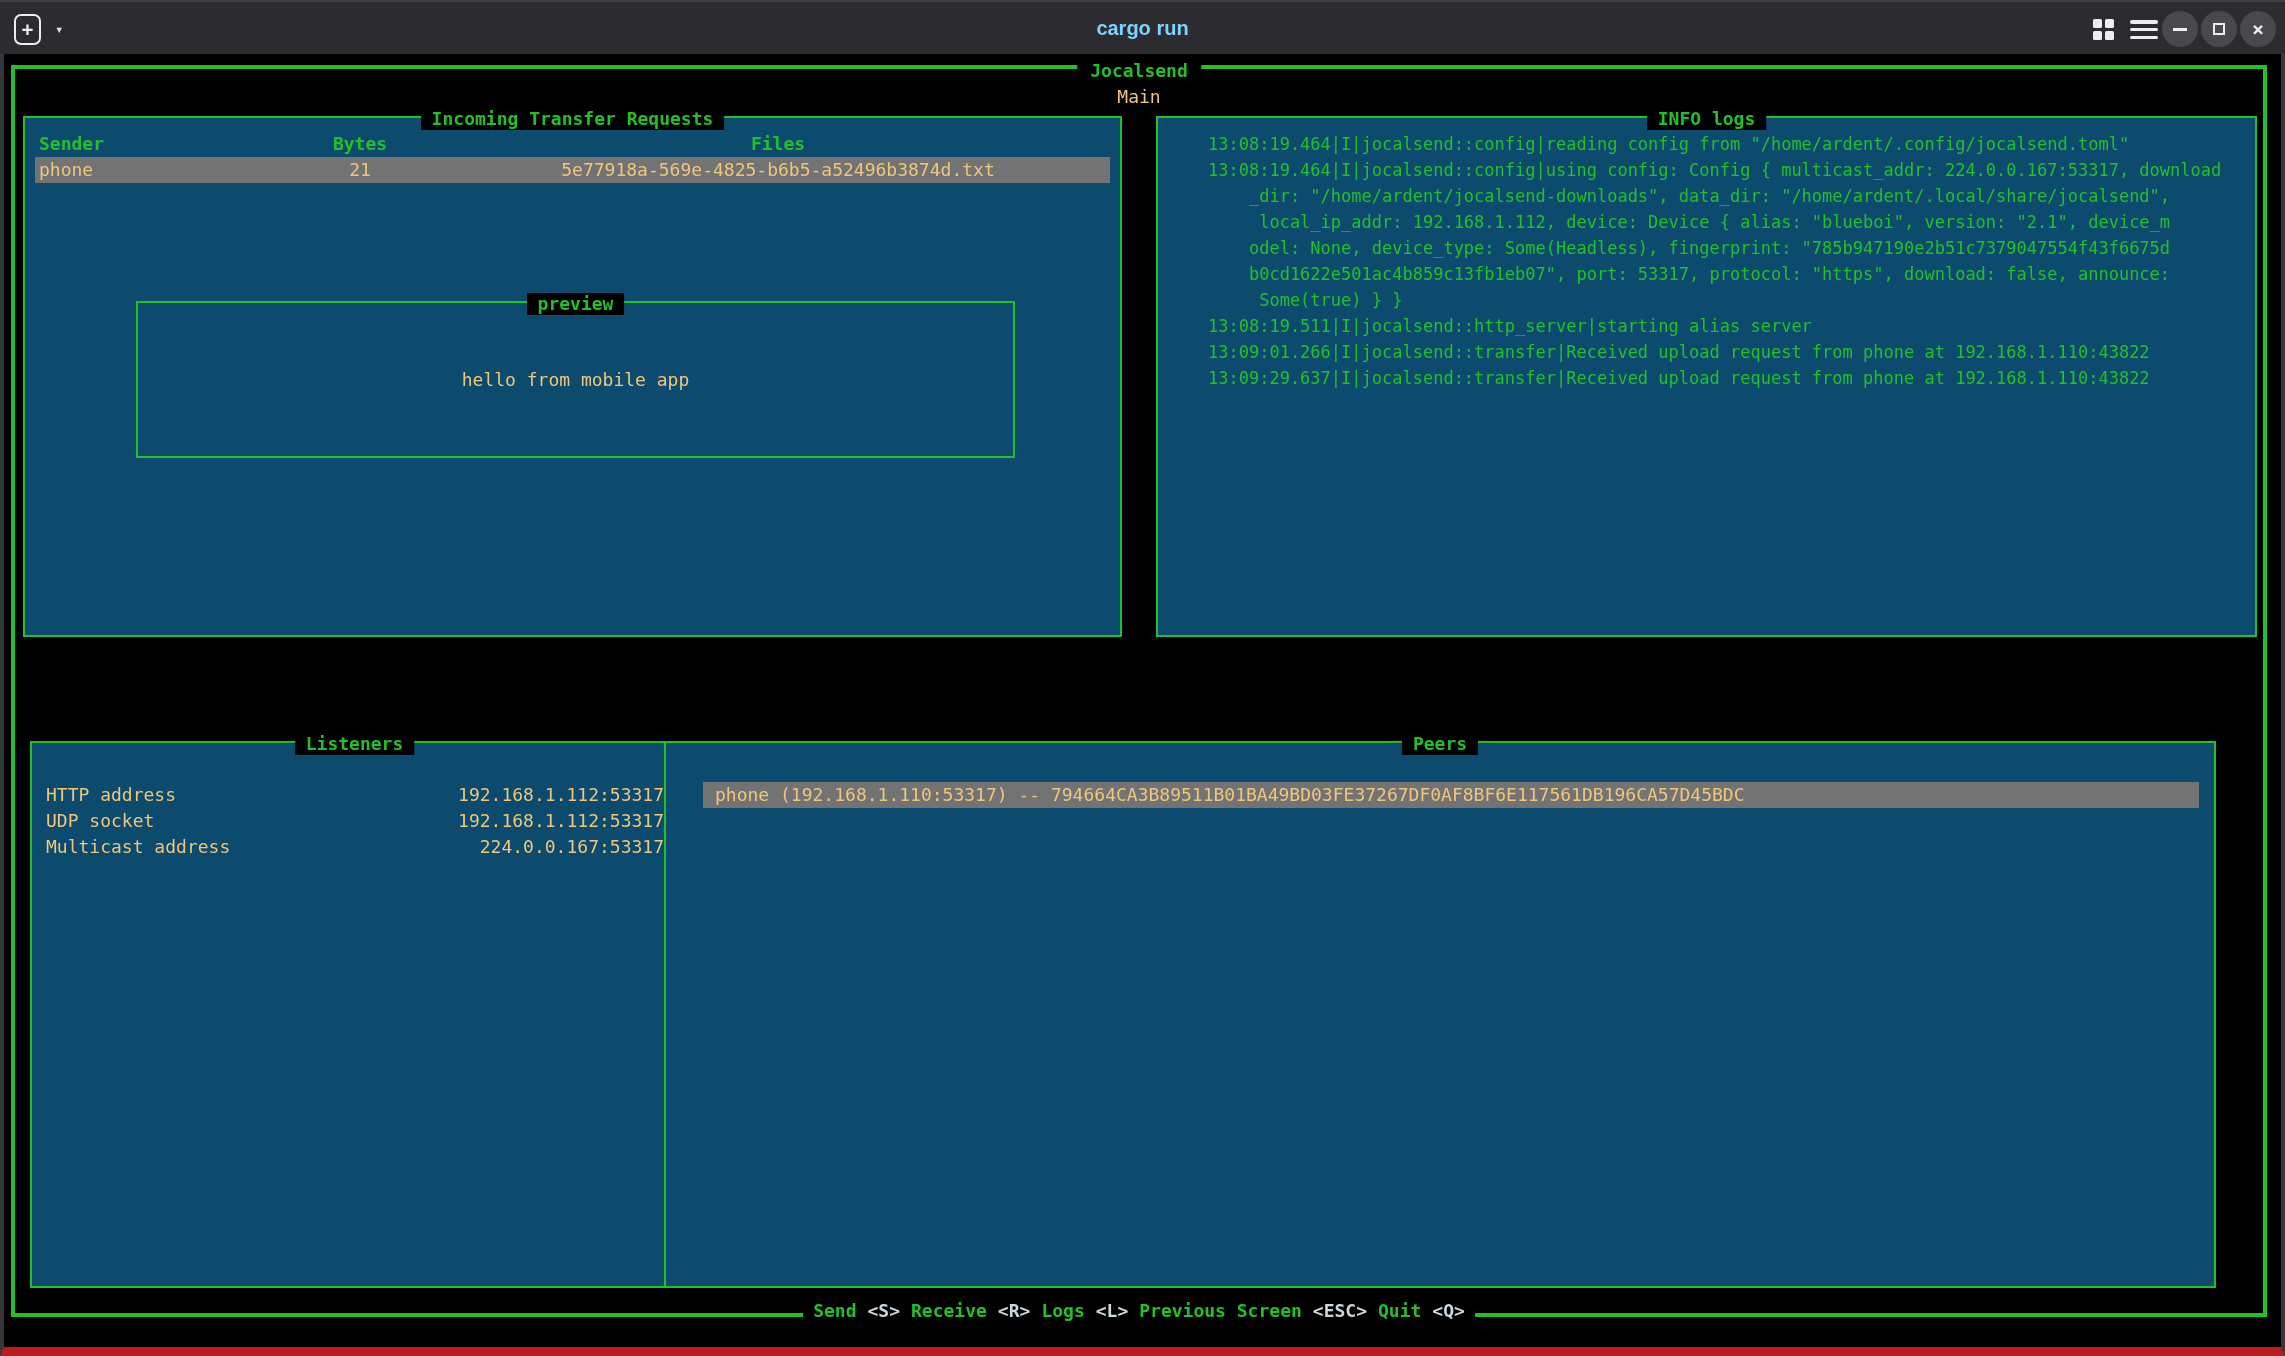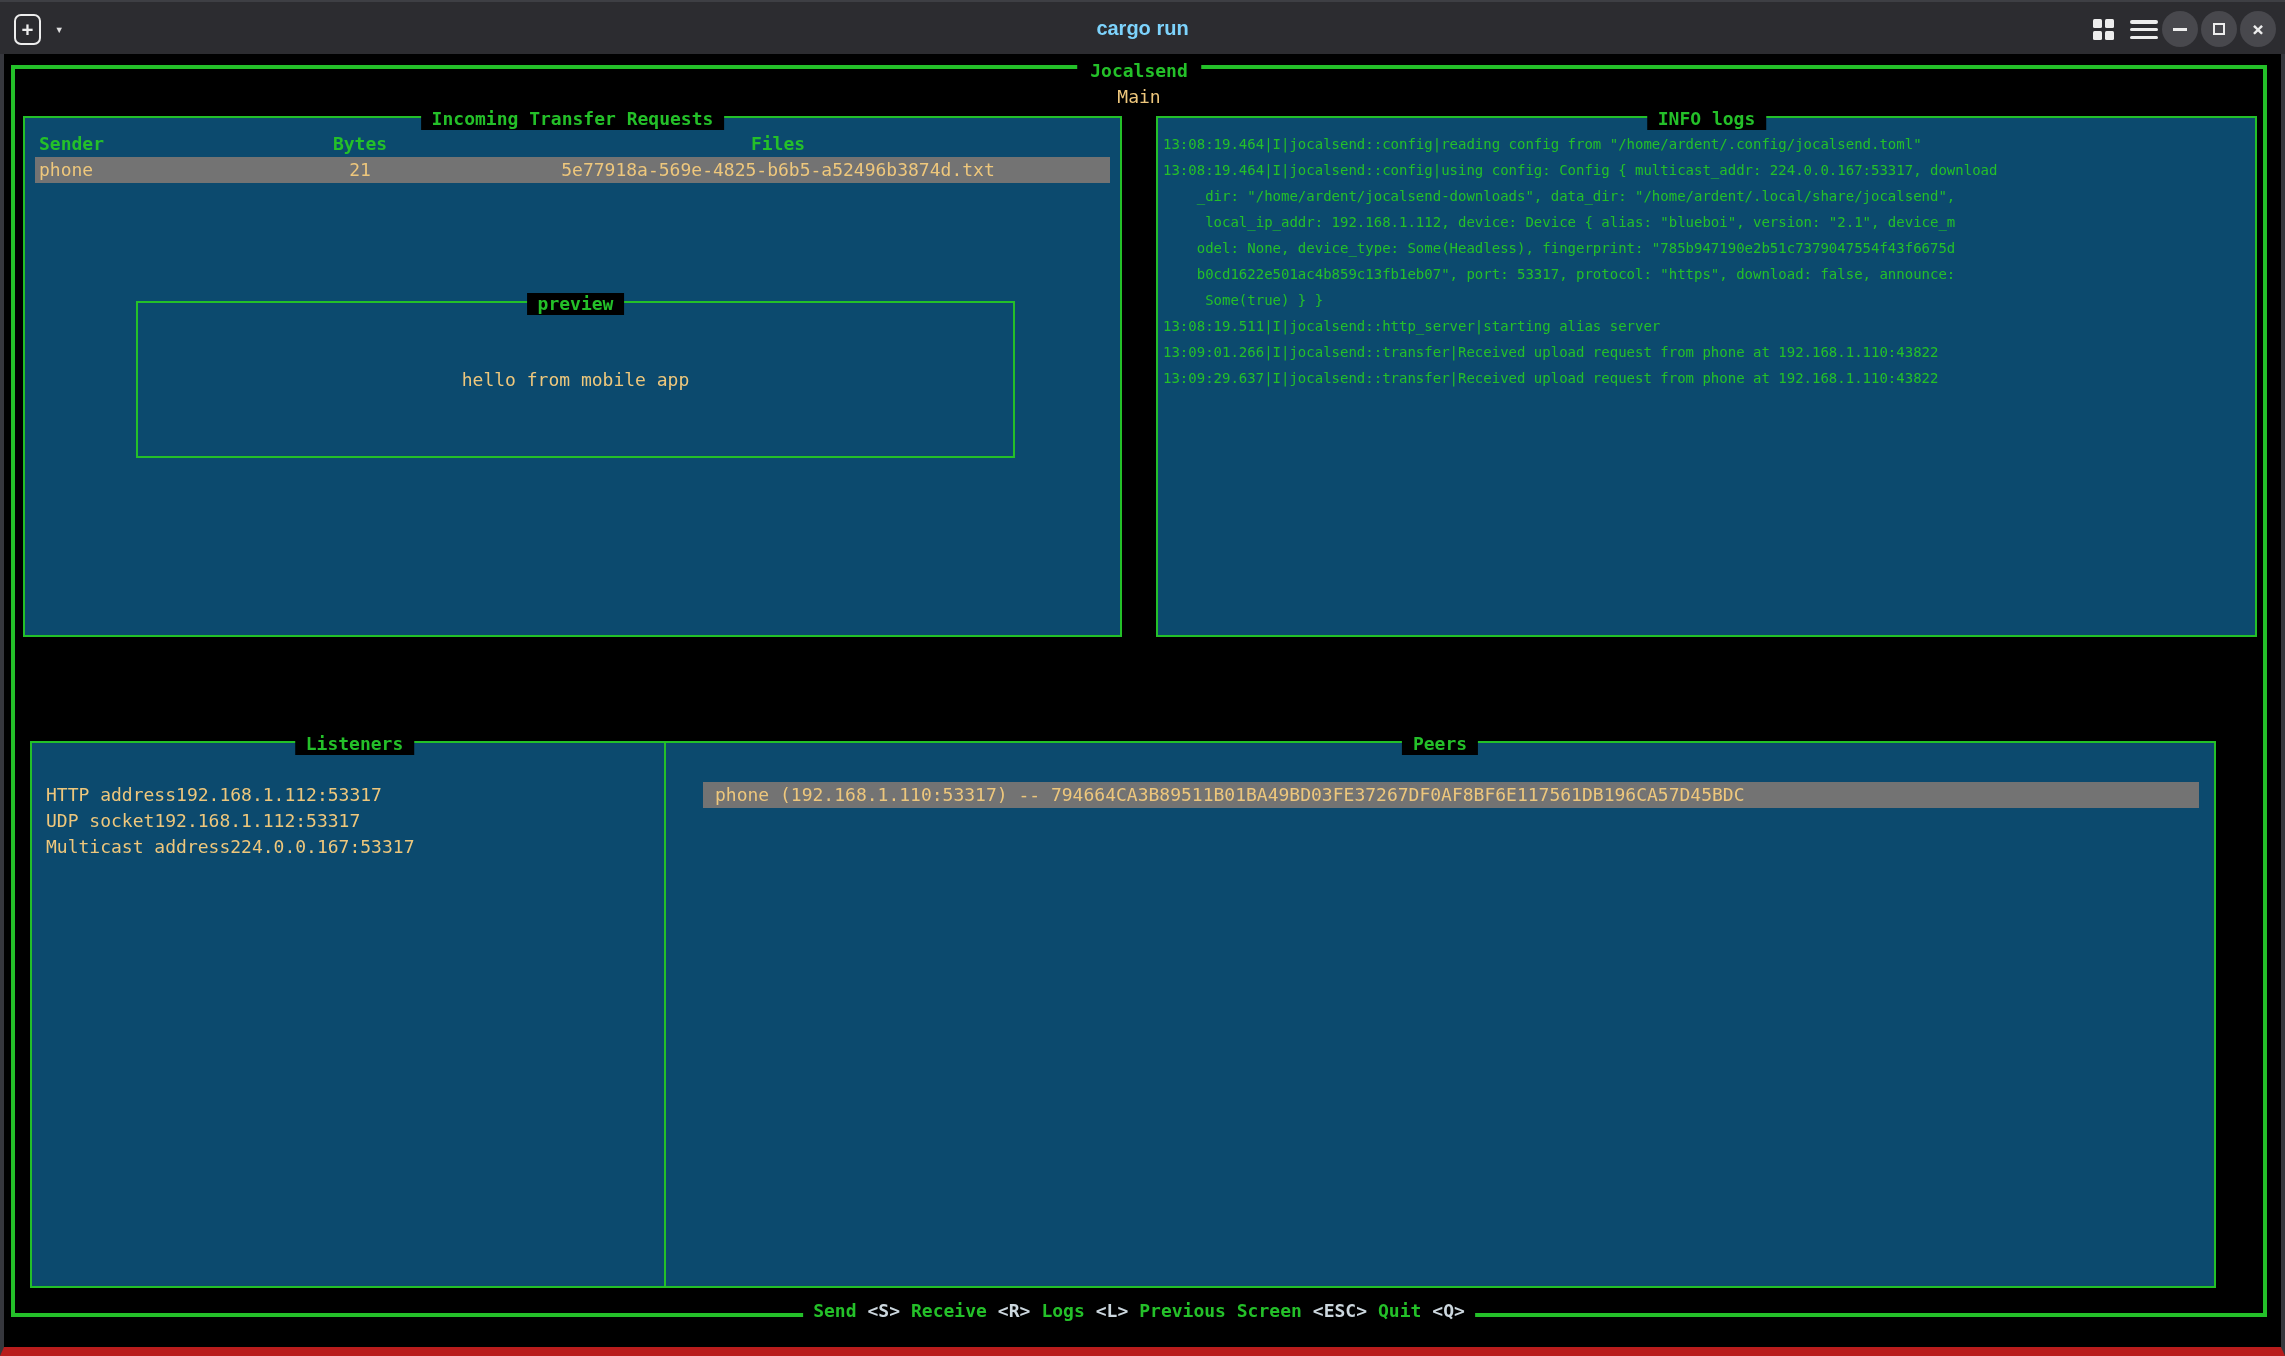--- a/index.html
+++ b/index.html
@@ -57,25 +57,25 @@
   .col-sender { width:295px; padding-left:4px; }
   .col-bytes  { width:60px; text-align:center; }
   .col-files  { flex:1; text-align:center; padding-left:56px; }
 
   .preview-box { position:absolute; left:111px; top:183px; width:879px; height:157px;
                  border:2px solid #24c029; display:flex; align-items:center; justify-content:center; }
   .preview-content { color:#eec77c; font-size:18px; }
 
   
   .log-lines { padding:13px 0 0 5px; }
-  .log-line { height:26px; line-height:26px; color:#24c029; font-size:14px; white-space:pre; }
+  .log-line { height:26px; line-height:26px; color:#24c029; font-size:17px; white-space:pre;margin-left:45px; }
 
   
   .listener-rows { padding:39px 13px 0 14px; }
-  .listener-row { display:flex; height:26px; line-height:26px;
+  .listener-row { display:flex; justify-content:space-between; height:26px; line-height:26px;
                   color:#eec77c; font-size:18px; }
 
   
   .peer-rows { padding-top:39px; }
   .peer-row { height:26px; line-height:26px; margin-left:4px; margin-right:15px;
               background:#737373; color:#eec77c; font-size:18px; padding-left:12px; white-space:pre; }
 
   
   .statusbar { position:absolute; left:50%; top:calc(100% - 2px); transform:translate(-50%,-50%);
                background:#000; padding:0 10px; white-space:nowrap; font-size:18px; font-weight:bold;

